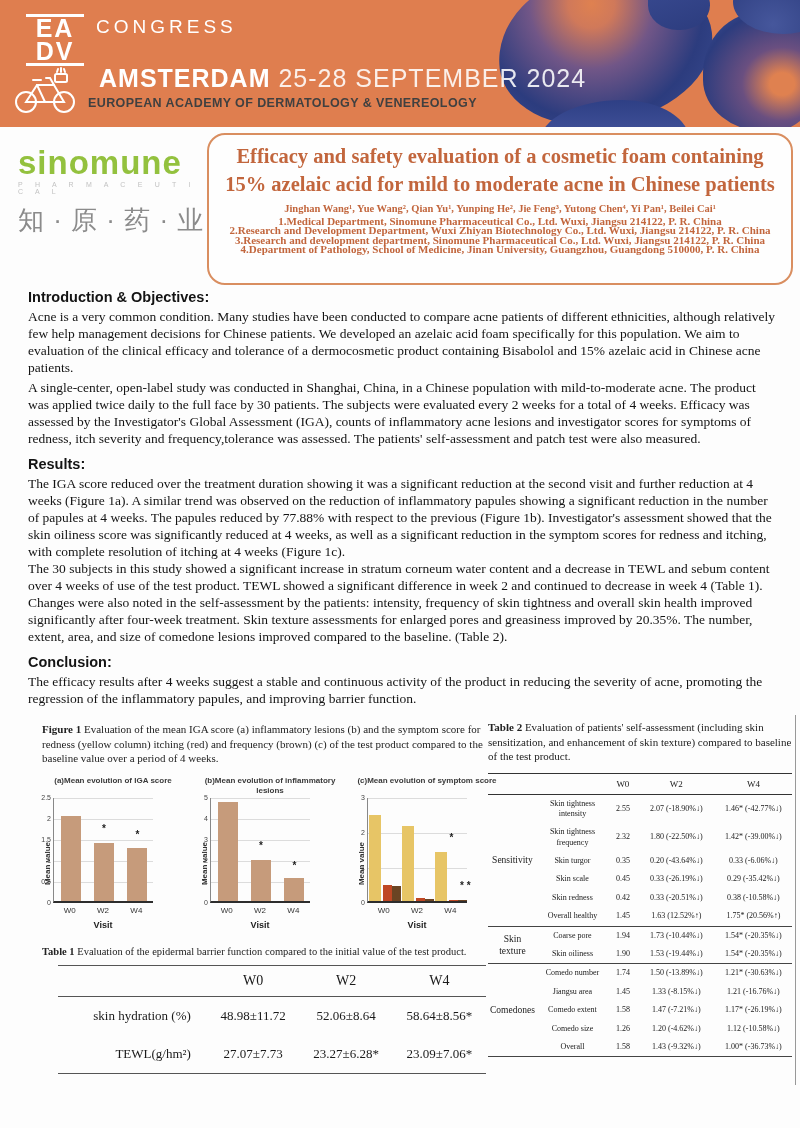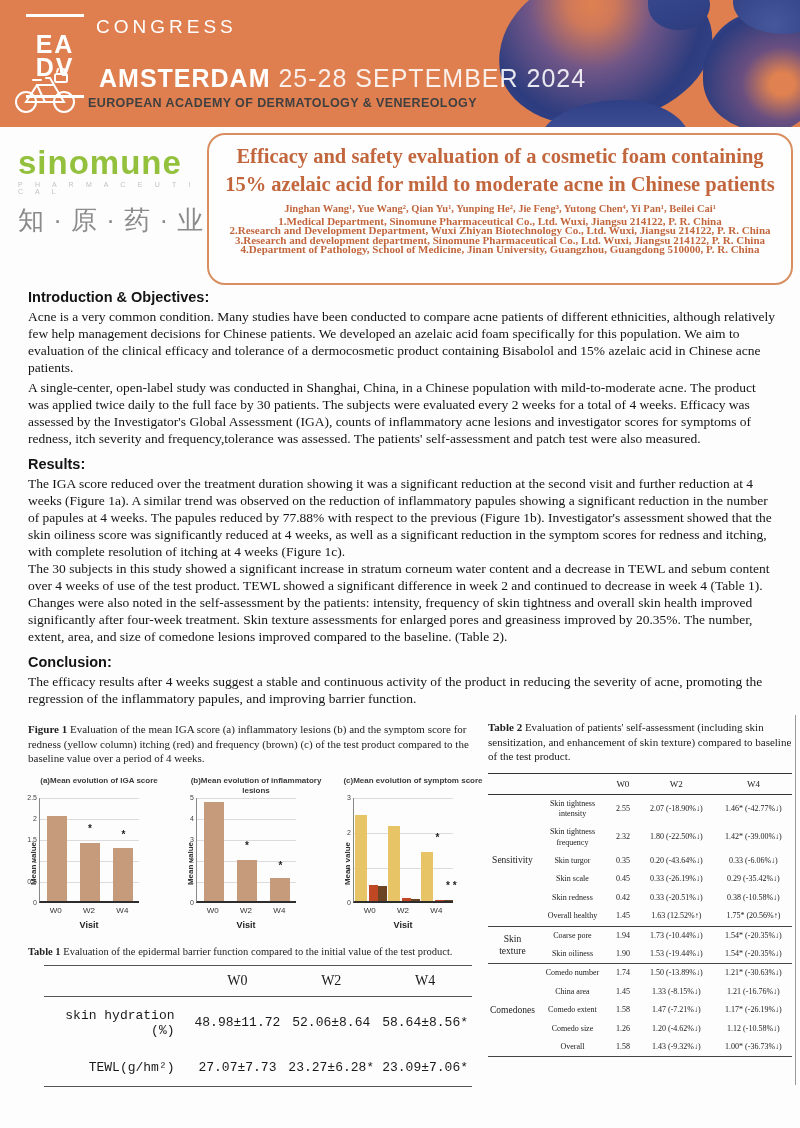--- a/index.html
+++ b/index.html
@@ -14,21 +14,21 @@
     transform:rotate(-7deg); }
   .blob2 { left:703px; top:12px; width:120px; height:120px; border-radius:50% 46% 45% 55% / 52% 48% 55% 45%;
     background:radial-gradient(ellipse at 66% 60%, #df8150 0%, #df8150 11%, #6a4f80 36%, #2c3c7e 72%, #46579c 100%); }
   .blob3 { left:733px; top:-30px; width:100px; height:64px; border-radius:50%;
     background:radial-gradient(ellipse at 40% 85%, #46579c 0%, #2c3c7e 80%); }
   .blob4 { left:540px; top:100px; width:150px; height:52px; border-radius:55% 45% 0 0 / 80% 80% 0 0;
     background:linear-gradient(180deg, #2e3f85, #4a5aa2); }
   .blob5 { left:648px; top:-22px; width:62px; height:52px; border-radius:45% 55% 50% 50%;
     background:linear-gradient(160deg, #3a4b92, #2c3c7e); }
 
-  .eadv-logo { position:absolute; left:26px; top:14px; width:58px; padding:16px 2px; border-top:3px solid #fff; border-bottom:3px solid #fff;
+  .eadv-logo { position:absolute; left:26px; top:14px; width:58px; padding:0 2px; border-top:3px solid #fff; border-bottom:3px solid #fff;
     color:#fff; font-family:"Liberation Sans",sans-serif; font-weight:bold; font-size:25px; line-height:0.92; text-align:center; letter-spacing:2px; }
   .congress { position:absolute; left:96px; top:16px; color:#fff; font-family:"Liberation Sans",sans-serif;
     font-size:19px; letter-spacing:4px; font-weight:400; }
   .bike { position:absolute; left:13px; top:66px; }
   .cityline { position:absolute; left:99px; top:64px; font-family:Liberation Sans, sans-serif; white-space:nowrap; }
   .city { color:#fff; font-weight:bold; font-size:25px; letter-spacing:1px; }
   .dates { color:rgba(255,255,255,0.88); font-weight:300; font-size:25px; letter-spacing:1px; }
   .org { position:absolute; left:88px; top:96px; color:#404040; font-family:"Liberation Sans",sans-serif;
     font-weight:bold; font-size:12.5px; letter-spacing:0.4px; }
 
@@ -47,21 +47,21 @@
   .affil { color:#c2663d; font-weight:bold; font-size:11px; line-height:9.6px; }
 
   
   .sections { position:absolute; left:28px; top:289px; width:750px; color:#141414; }
   .sec-h { font-family:"Liberation Sans",sans-serif; font-weight:bold; font-size:14.5px; margin-top:9px; }
   .sec-h:first-child { margin-top:0; }
   .sec-p { font-size:13.5px; line-height:17px; margin-top:3px; text-align:left; }
 
   
   .bottom { position:absolute; left:0; top:712px; width:800px; height:416px; }
-  .left-col { position:absolute; left:28px; top:0; width:456px; }
+  .left-col { position:absolute; left:42px; top:0; width:456px; }
   .fig-caption { width:442px; font-size:11px; line-height:14.5px; color:#222; margin-top:10px; }
   .bold-label { font-weight:bold; }
 
   .charts { display:flex; gap:15px; margin-top:10px; }
   .chart { width:148px; font-family:"Liberation Sans",sans-serif; }
   .chart-title { font-size:8px; font-weight:bold; color:#3a3a3a; text-align:center; height:22px; line-height:1.25; }
   .chart-body { display:flex; }
   .ylab { width:11px; display:flex; align-items:center; justify-content:center; }
   .ylab span { transform:rotate(-90deg); white-space:nowrap; font-size:8px; font-weight:bold; color:#333; }
   .plot-col { position:relative; }
@@ -71,21 +71,21 @@
   .bar { position:absolute; bottom:0; }
   .marker { position:absolute; font-size:10px; font-weight:bold; color:#222; transform:translate(-50%,-50%); white-space:nowrap; }
   .xticks { position:relative; width:100px; height:12px; margin-top:3px; }
   .xtick { position:absolute; transform:translateX(-50%); font-size:8px; color:#333; }
   .xlab { width:100px; text-align:center; font-size:9px; font-weight:bold; color:#222; margin-top:2px; }
 
   .t1-caption { margin-top:16px; font-size:10.5px; color:#222; width:448px; }
   table { border-collapse:collapse; }
   .t1 { margin-top:8px; margin-left:16px; width:428px; font-size:13px; color:#1a1a1a; }
   .t1 th { font-weight:normal; border-top:1.5px solid #555; border-bottom:1.2px solid #555; padding:7px 4px; font-size:14px; }
-  .t1 td { padding:11px 4px; text-align:center;font-family:Liberation Mono, monospace; }
+  .t1 td { padding:11px 4px; text-align:center; }
   .t1 td.rowlabel { text-align:right; padding-right:16px; }
   .t1 tr:last-child td { border-bottom:1.5px solid #555; }
 
   .right-col { position:absolute; left:488px; top:0; width:307px; }
   .t2-caption { font-size:11px; line-height:14.5px; color:#222; margin-top:8px; }
   .t2 { margin-top:9px; width:304px; font-size:8px; color:#1a1a1a; }
   .t2 th { font-weight:normal; font-size:9px; border-top:1.3px solid #333; border-bottom:1px solid #333; padding:5px 2px; }
   .t2 td { padding:4px 2px; text-align:center; line-height:1.3; }
   .t2 td.group-cell { font-size:9.5px; border-bottom:1px solid #444; }
   .t2 tr.group-end td { border-bottom:1px solid #444; }
@@ -365,21 +365,21 @@
               <td>1.54* (-20.35%↓)</td>
             </tr>
             <tr>
               <td class="group-cell" rowspan="5">Comedones</td>
               <td>Comedo number</td>
               <td>1.74</td>
               <td>1.50 (-13.89%↓)</td>
               <td>1.21* (-30.63%↓)</td>
             </tr>
             <tr>
-              <td>China area</td>
+              <td>Jiangsu area</td>
               <td>1.45</td>
               <td>1.33 (-8.15%↓)</td>
               <td>1.21 (-16.76%↓)</td>
             </tr>
             <tr>
               <td>Comedo extent</td>
               <td>1.58</td>
               <td>1.47 (-7.21%↓)</td>
               <td>1.17* (-26.19%↓)</td>
             </tr>

